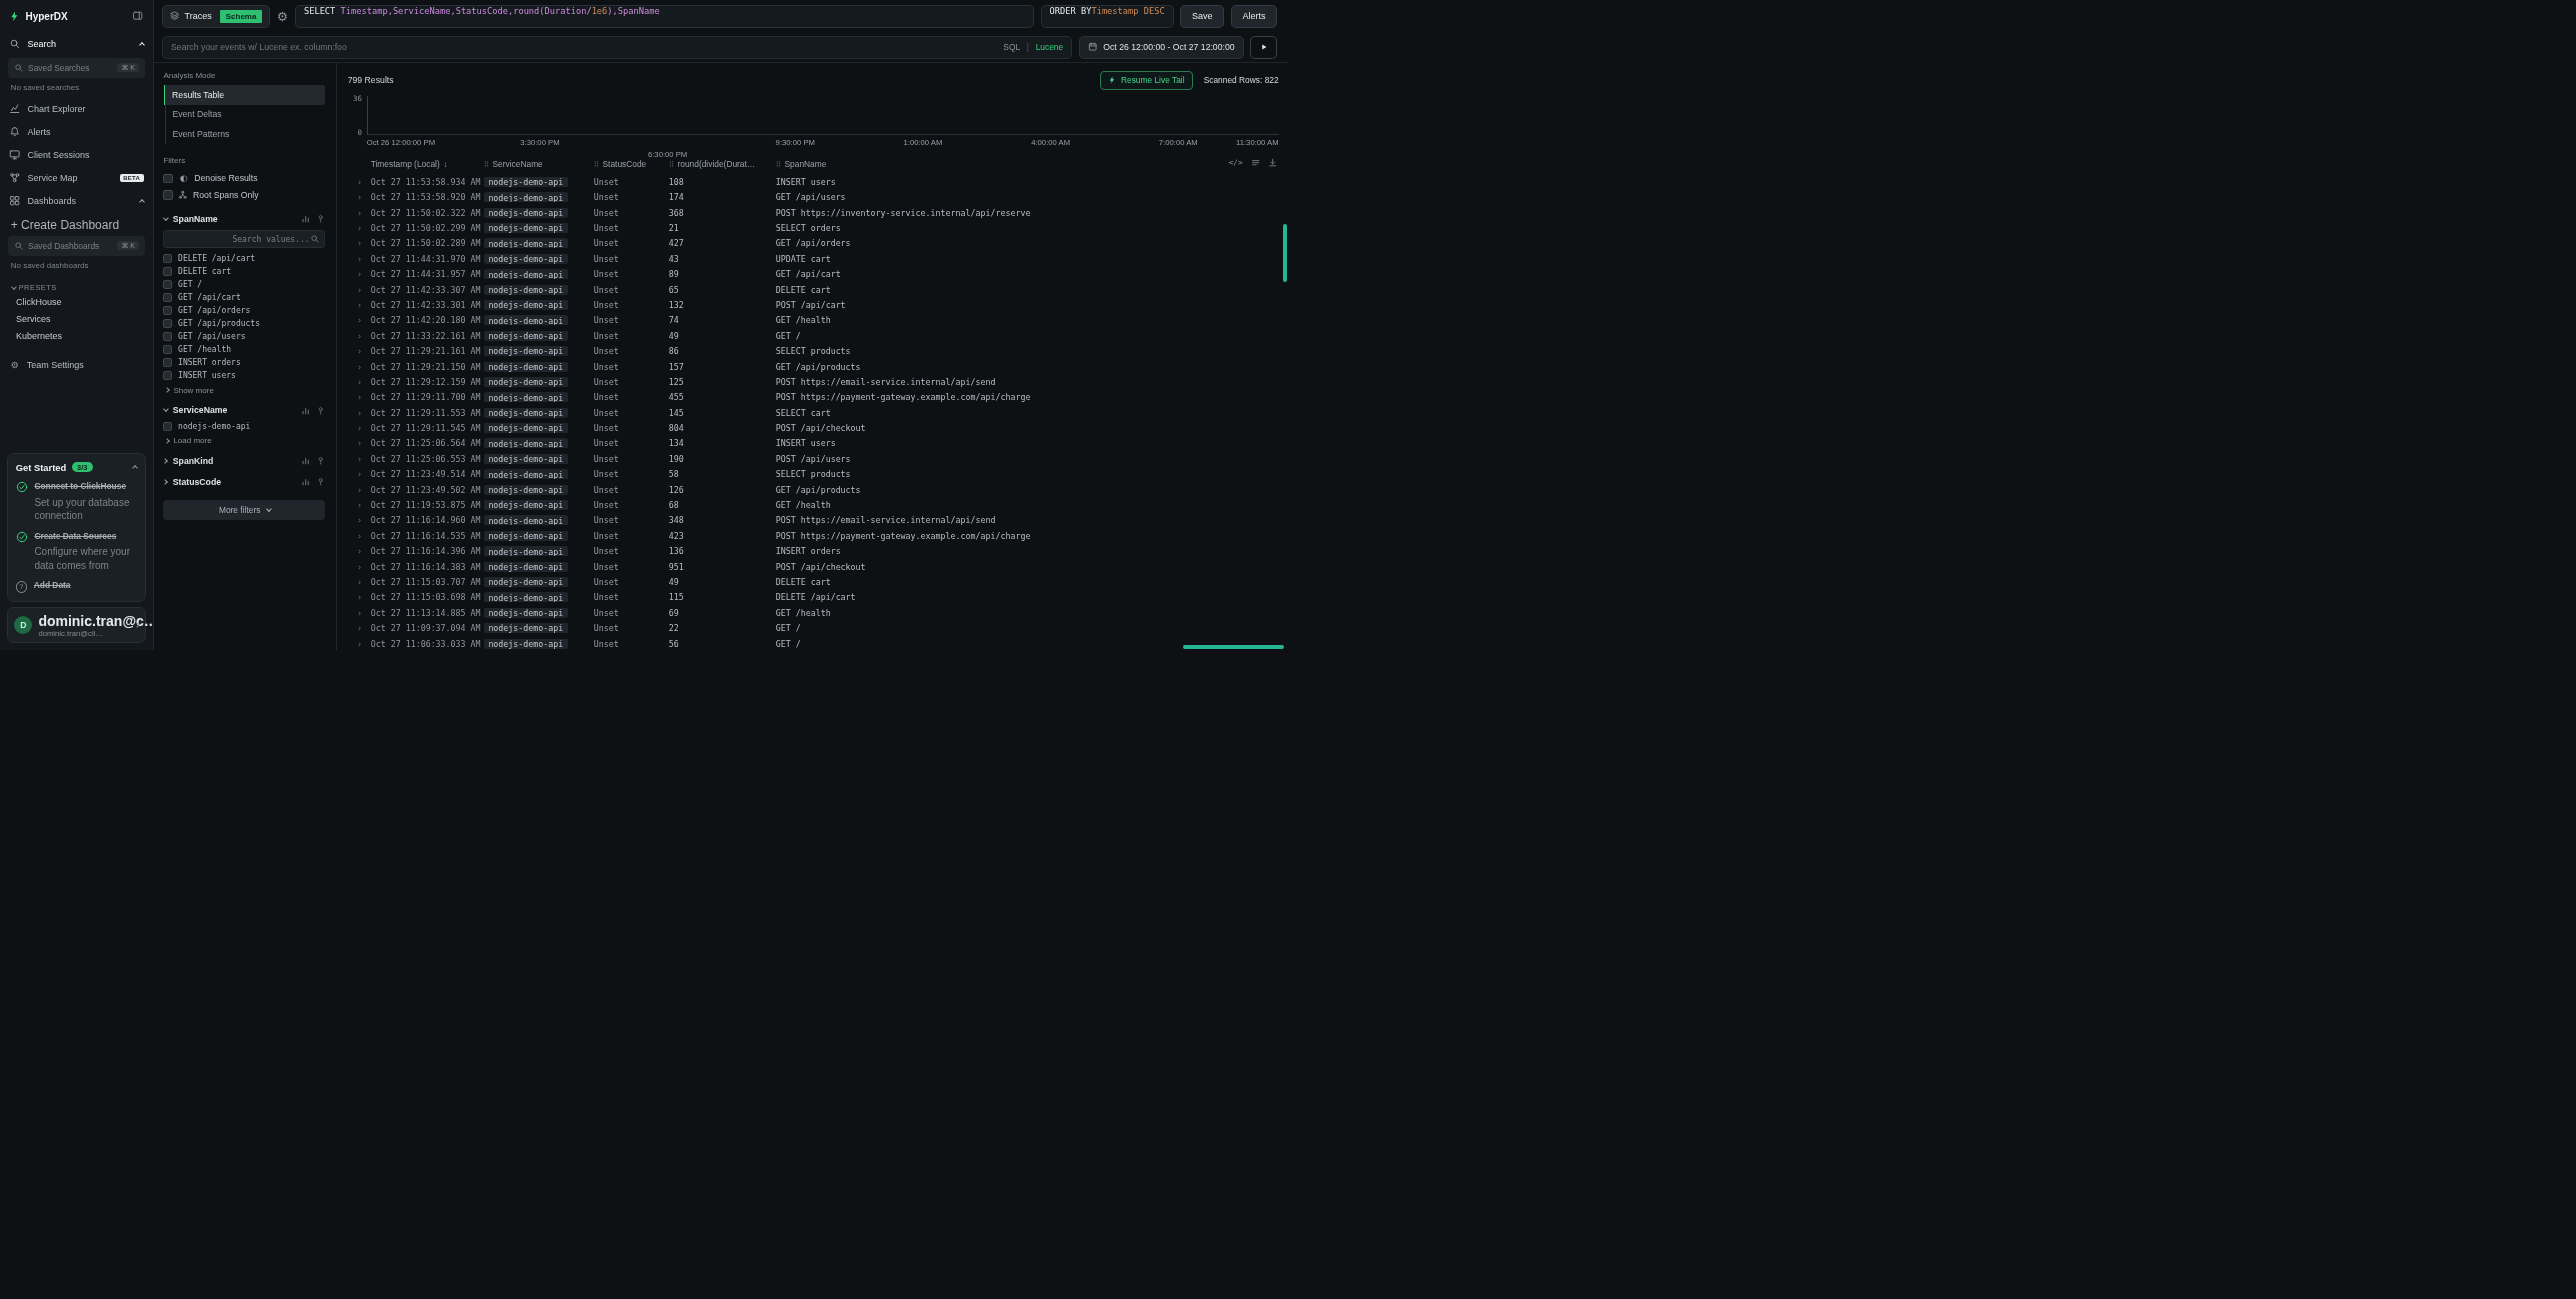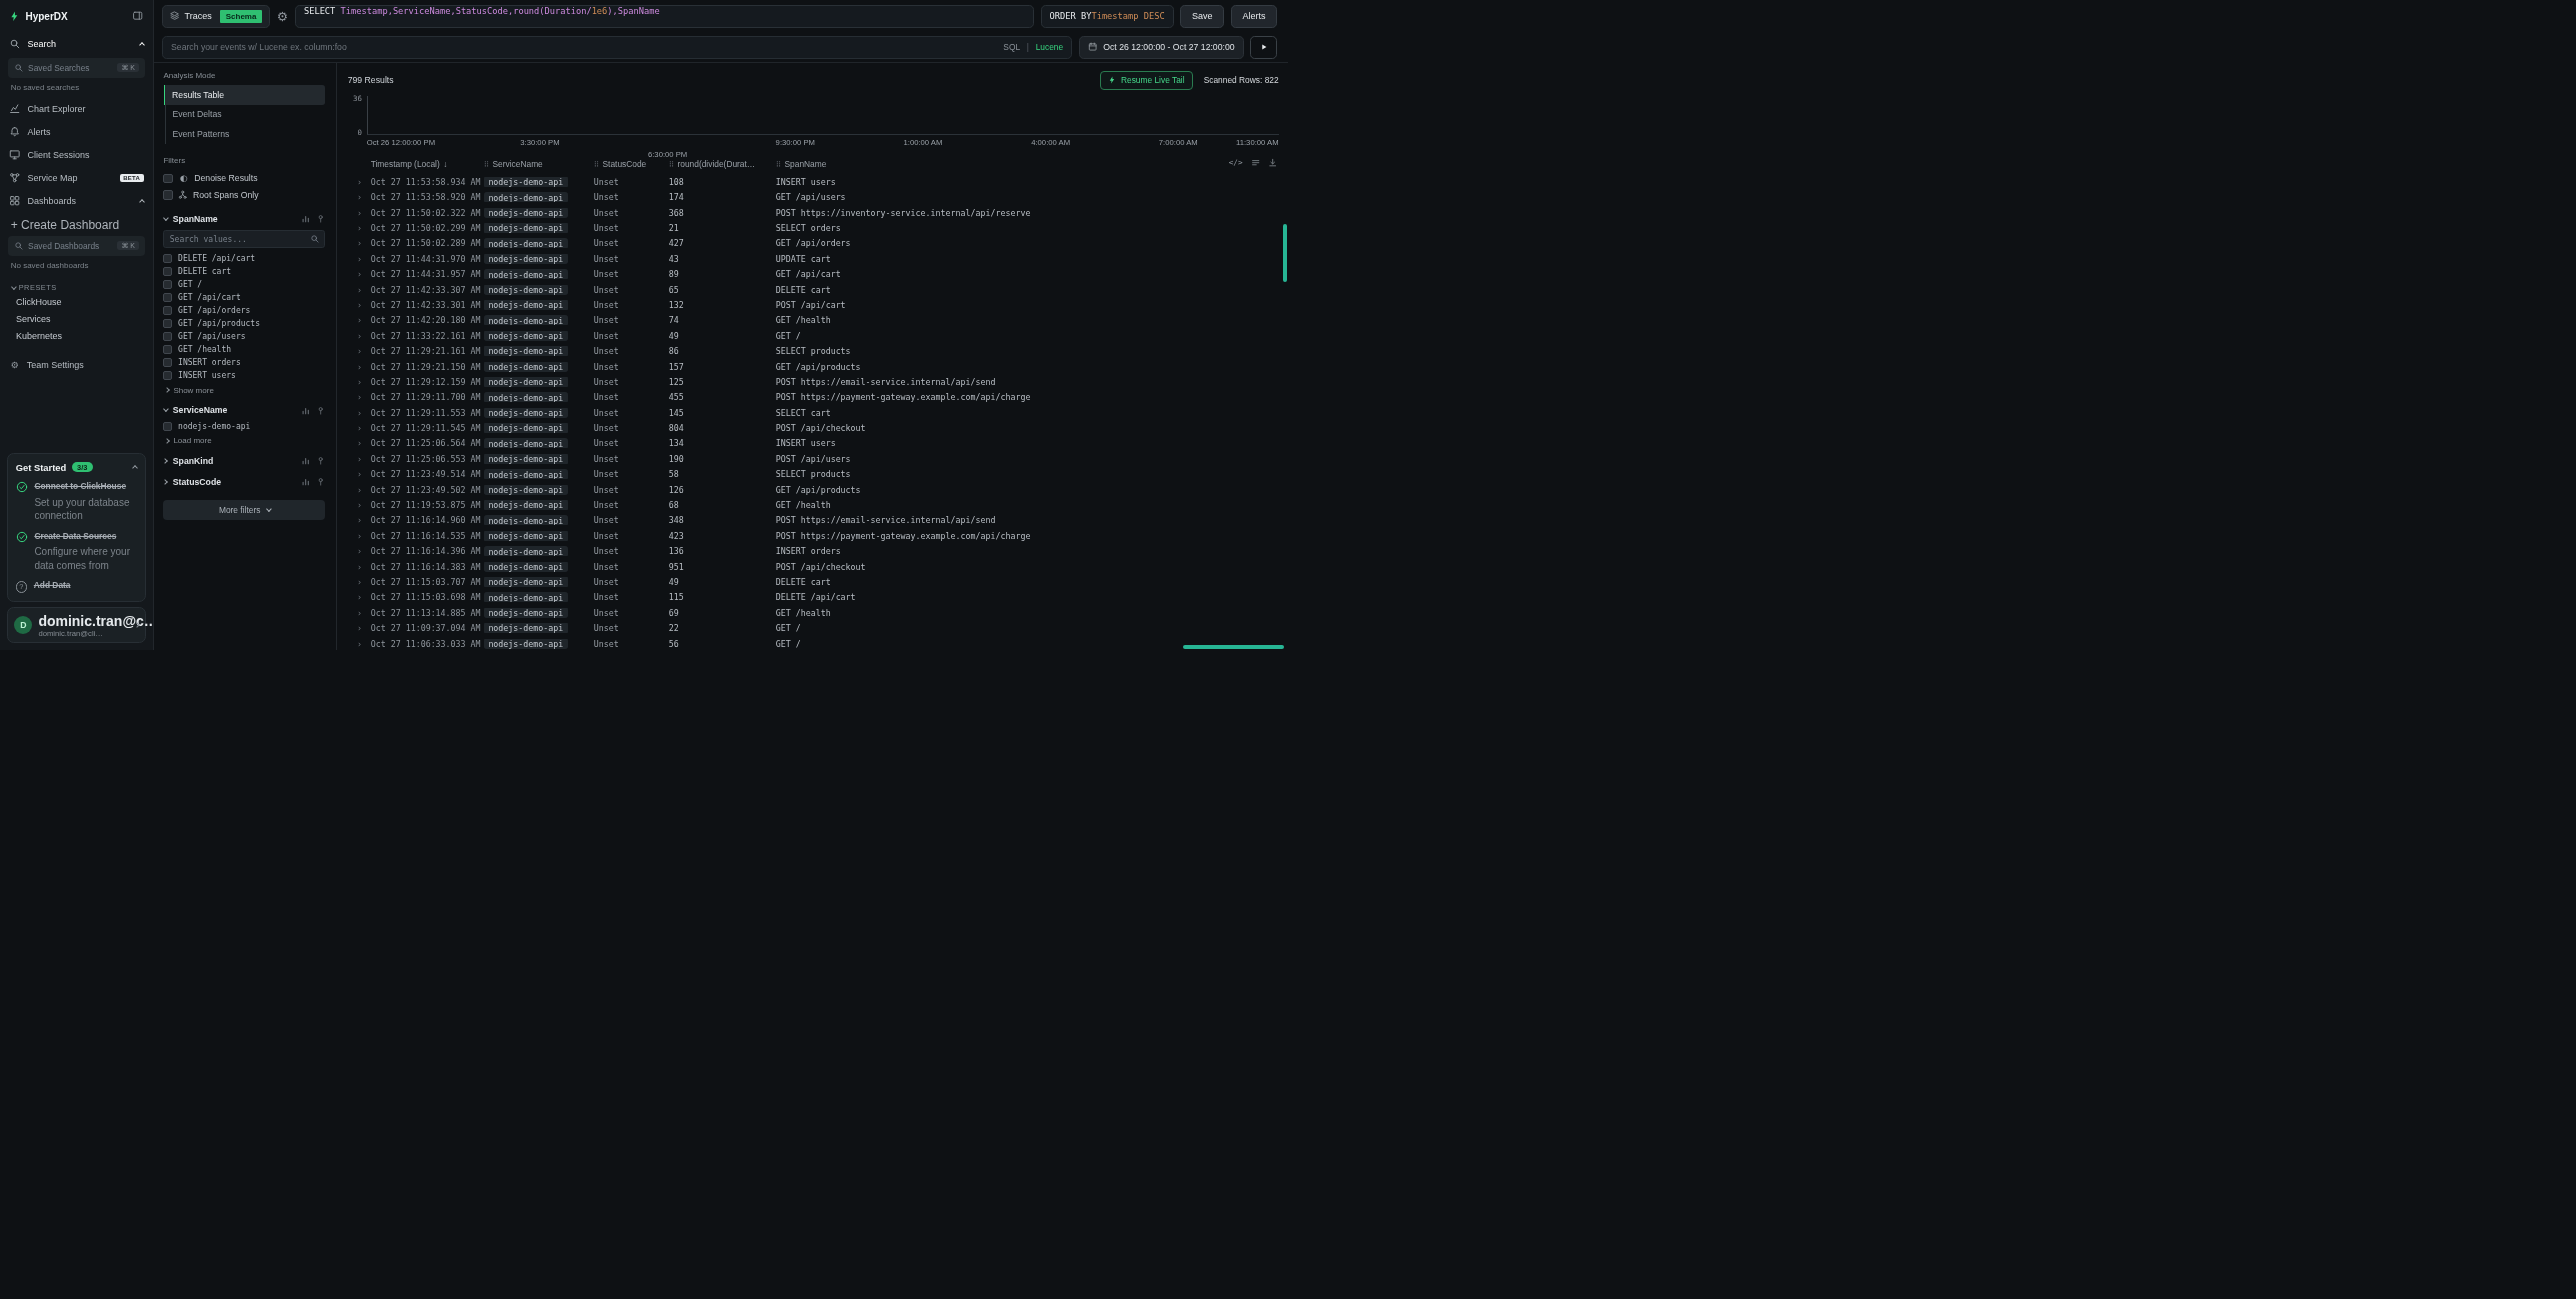--- a/index.html
+++ b/index.html
@@ -63,21 +63,21 @@
   .topbar { grid-column:2/4; display:flex; align-items:center; gap:6.7px; padding:0 10.7px 0 8px; background:#0e1114; }
   .src-select { height:23px; background:#1c2126; border:0.7px solid #2b3137; border-radius:4.7px; display:flex; align-items:center; gap:5.4px; padding:0 6.7px; cursor:pointer; }
   .src-select .ic { color:#9aa1a7; }
   .src-label { color:#e3e7ea; font-size:9px; }
   .schema-badge { background:#2fbf71; color:#07271a; font-size:8px; font-weight:bold; border-radius:1px; padding:2px 6px; margin-left:2.7px; cursor:pointer; }
   .gear { font-size:12.8px; color:#8f959c; cursor:pointer; font-family:"DejaVu Sans",sans-serif; }
   .sql-box { flex:1; height:23px; background:#151a1f; border:0.7px solid #293036; border-radius:4.7px; display:flex; align-items:flex-start; padding:0 8px; overflow:hidden; white-space:nowrap; font-size:8.7px; }
   .sql-kw { color:#e8ebee; }
   .sql-id { color:#cd8ade; }
   .sql-num { color:#d08d57; }
-  .orderby-box { height:23px; background:#151a1f; border:0.7px solid #293036; border-radius:4.7px; display:flex; align-items:center; padding:0 8px; white-space:nowrap; font-size:8.7px; }
+  .orderby-box { height:23px; background:#151a1f; border:0.7px solid #293036; border-radius:4.7px; display:flex; padding:0 8px; white-space:nowrap; font-size:8.7px; }
   .btn { height:23px; background:#21262c; border:0.7px solid #343b42; border-radius:4.7px; color:#e6e9ec; font-size:9px; padding:0 10.7px; display:flex; align-items:center; cursor:pointer; }
 
   
   .searchrow { grid-column:2/4; display:flex; align-items:center; gap:6.7px; padding:0 10.7px 0 8px; border-bottom:0.7px solid #20252a; background:#0e1114; }
   .search-wrap { flex:1; height:23px; background:#151a1f; border:0.7px solid #262d33; border-radius:4.7px; display:flex; align-items:center; gap:6.7px; padding:0 8px; }
   .search-wrap input { flex:1; min-width:0; background:transparent; border:0; outline:0; color:#c9ced3; font:8.7px "Liberation Sans",sans-serif; }
   .search-wrap input::placeholder { color:#6f767d; }
   .mode-sql { color:#8b9299; font-size:8.4px; }
   .mode-div { color:#565c63; font-size:8.4px; }
   .mode-lucene { color:#37d67f; font-size:8.4px; }
@@ -93,21 +93,21 @@
   .mode.active { background:#23292e; color:#e9ecef; border-left:1.3px solid #37d67f; margin-left:-1.3px; border-radius:0 2.7px 2.7px 0; }
   .f-filters-label { margin-top:12px; }
   .ftoggle { display:flex; align-items:center; gap:5.4px; padding:3.4px 0; color:#c0c6cc; font-size:8.7px; cursor:pointer; }
   .cb { width:9.4px; height:9.4px; background:#262b30; border:0.7px solid #41474e; border-radius:2px; flex:none; }
   .ficon { color:#9aa1a8; font-size:8.7px; width:10.7px; text-align:center; font-family:"DejaVu Sans",sans-serif; }
   .fsec-head { display:flex; align-items:center; gap:5.4px; margin-top:10.7px; cursor:pointer; }
   .fsec-head .cv { color:#9aa1a8; }
   .fsec-name { font-size:8.7px; font-weight:bold; color:#dfe3e7; }
   .fsec-icons { margin-left:auto; display:flex; gap:6px; color:#6b7279; }
   .fsearch { margin:6px 0 4px; height:18px; background:#1a1f24; border:0.7px solid #262d33; border-radius:2.7px; display:flex; align-items:center; padding:0 5.4px; color:#78808a; }
-  .fsearch input { flex:1; min-width:0; background:transparent; border:0; outline:0; color:#c0c6cc; font:8px "DejaVu Sans Mono",monospace; }
+  .fsearch input { flex:1; min-width:0; background:transparent; border:0; outline:0; color:#c0c6cc; font:8px "DejaVu Sans Mono",monospace;text-align:right; }
   .fsearch input::placeholder { color:#78808a; }
   .fval { display:flex; align-items:center; gap:6px; padding:2px 0; cursor:pointer; }
   .fval .cb { width:8.7px; height:8.7px; }
   .vtxt { font-family:"DejaVu Sans Mono",monospace; font-size:8px; color:#b4bac0; white-space:nowrap; overflow:hidden; }
   .fmore { display:flex; align-items:center; gap:4.7px; color:#8a9097; font-size:8px; padding:3.4px 0 0 1.3px; cursor:pointer; }
   .more-filters { margin-top:13.4px; height:20px; background:#20262b; border-radius:4px; display:flex; align-items:center; justify-content:center; gap:5.4px; color:#aab1b8; font-size:8.4px; cursor:pointer; }
 
   
   .main { grid-row:3; grid-column:3; position:relative; padding:8px 9.4px 0 10.7px; overflow:hidden; background:#0e1114; }
   .results-row { display:flex; align-items:center; }

